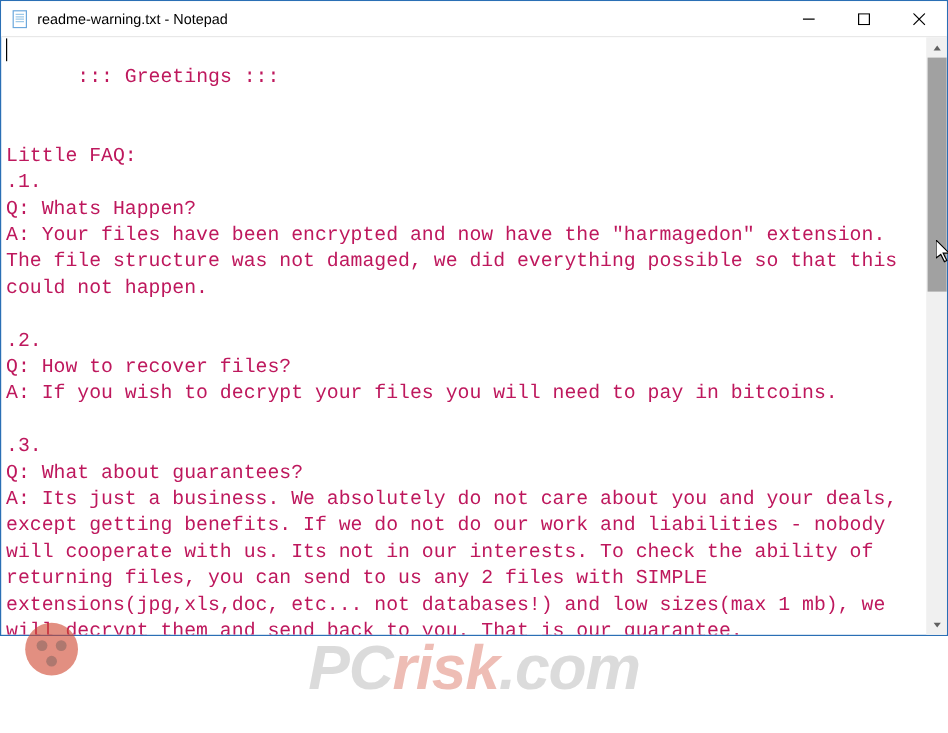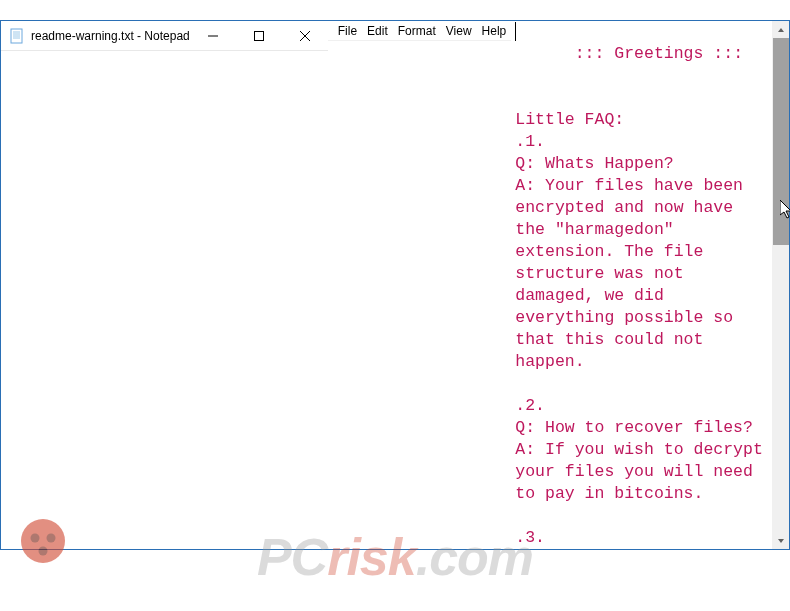--- a/index.html
+++ b/index.html
@@ -10,22 +10,21 @@
   font-family: "Segoe UI", Tahoma, sans-serif;
   overflow: hidden;
   position: relative;
 }
 .window {
   width: 790px;
   height: 530px;
   border: 1px solid #2a6fb5;
   background: #fff;
   display: flex;
-  flex-direction: row;
-  margin-top: 20px;
+  flex-direction: column;
 }
 .titlebar {
   height: 30px;
   background: #fff;
   display: flex;
   align-items: center;
   border-bottom: 1px solid #e8e8e8;
 }
 .titlebar-icon {
   width: 16px;
@@ -178,27 +177,20 @@
       </div>
       <div class="winbtn">
         <svg width="10" height="10" viewBox="0 0 10 10">
             <line x1="0" y1="0" x2="10" y2="10" stroke="#000" stroke-width="1"></line>
             <line x1="10" y1="0" x2="0" y2="10" stroke="#000" stroke-width="1"></line>
           </svg>
       </div>
     </div>
   </div>
 
-  <div class="menubar">
-    <span class="menu-item">File</span>
-    <span class="menu-item">Edit</span>
-    <span class="menu-item">Format</span>
-    <span class="menu-item">View</span>
-    <span class="menu-item">Help</span>
-  </div>
 
   <div class="content-wrap">
     <div class="textarea">
       <span class="cursor-caret"></span><span>::: Greetings :::
 
 
 Little FAQ:
 .1.
 Q: Whats Happen?
 A: Your files have been encrypted and now have the "harmagedon" extension. The file structure was not damaged, we did everything possible so that this could not happen.

